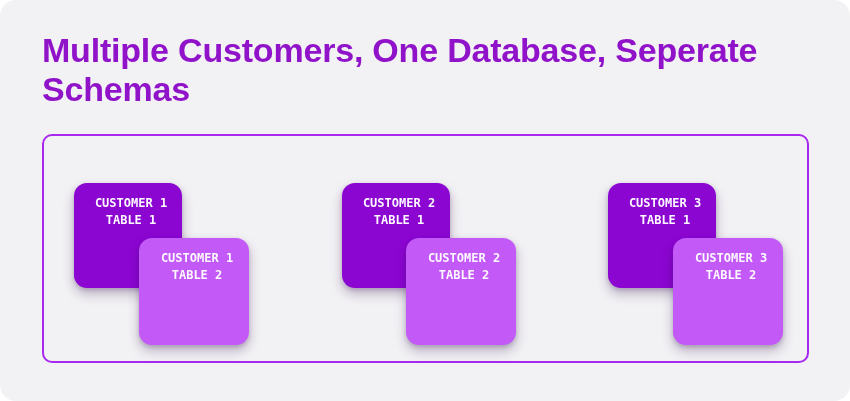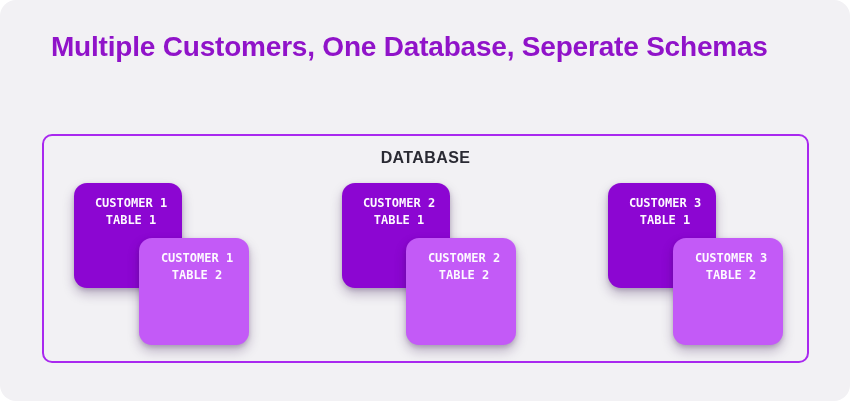--- a/index.html
+++ b/index.html
@@ -14,23 +14,23 @@
     position: absolute;
     left: 0; top: 0;
     width: 850px;
     height: 401px;
     background: #f2f1f4;
     border-radius: 16px;
     overflow: hidden;
   }
   .title {
     position: absolute;
-    left: 51px;
+    left: 42px;
     top: 31px;
-    font-size: 28px;
+    font-size: 34px;
     font-weight: bold;
     letter-spacing: -0.2px;
     color: #9013c9;
   }
   .subtitle {
     position: absolute;
     left: 42px;
     top: 82px;
     font-size: 14px;
     font-weight: bold;
@@ -91,21 +91,20 @@
   .card-line { white-space: pre; text-align: center; }
 </style>
 </head>
 <body>
 
 <div class="canvas">
 
   <div class="title">Multiple Customers, One Database, Seperate Schemas</div>
 
   <div class="db-box">
-    <div class="db-label">DATABASE</div>
 
     <div class="card dark g1">
       <div class="card-line">CUSTOMER 1</div>
       <div class="card-line">TABLE 1</div>
     </div>
     <div class="card light g1">
       <div class="card-line">CUSTOMER 1</div>
       <div class="card-line">TABLE 2</div>
     </div>
 

